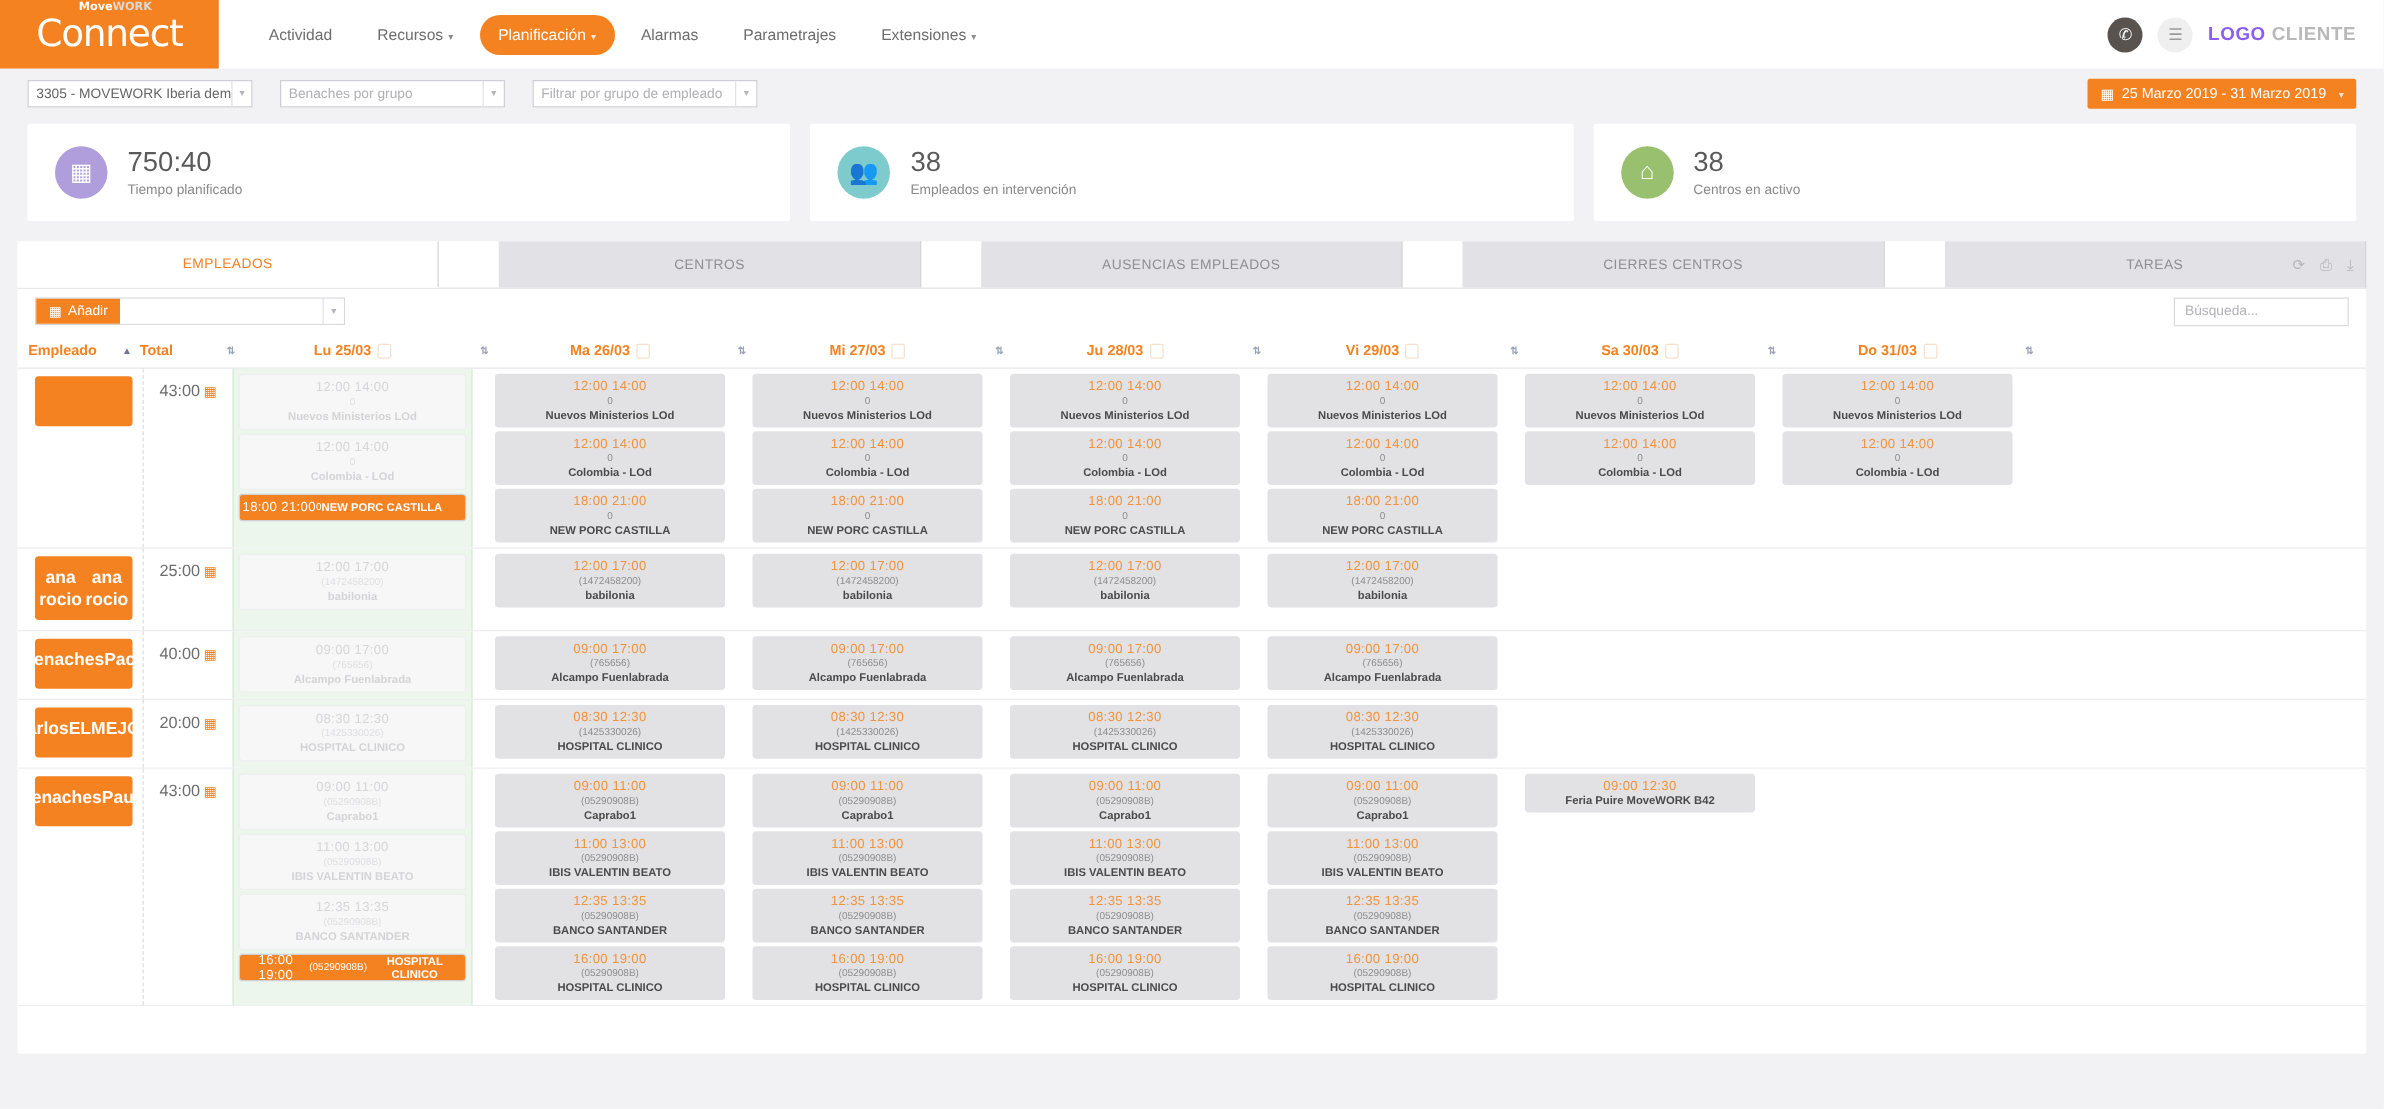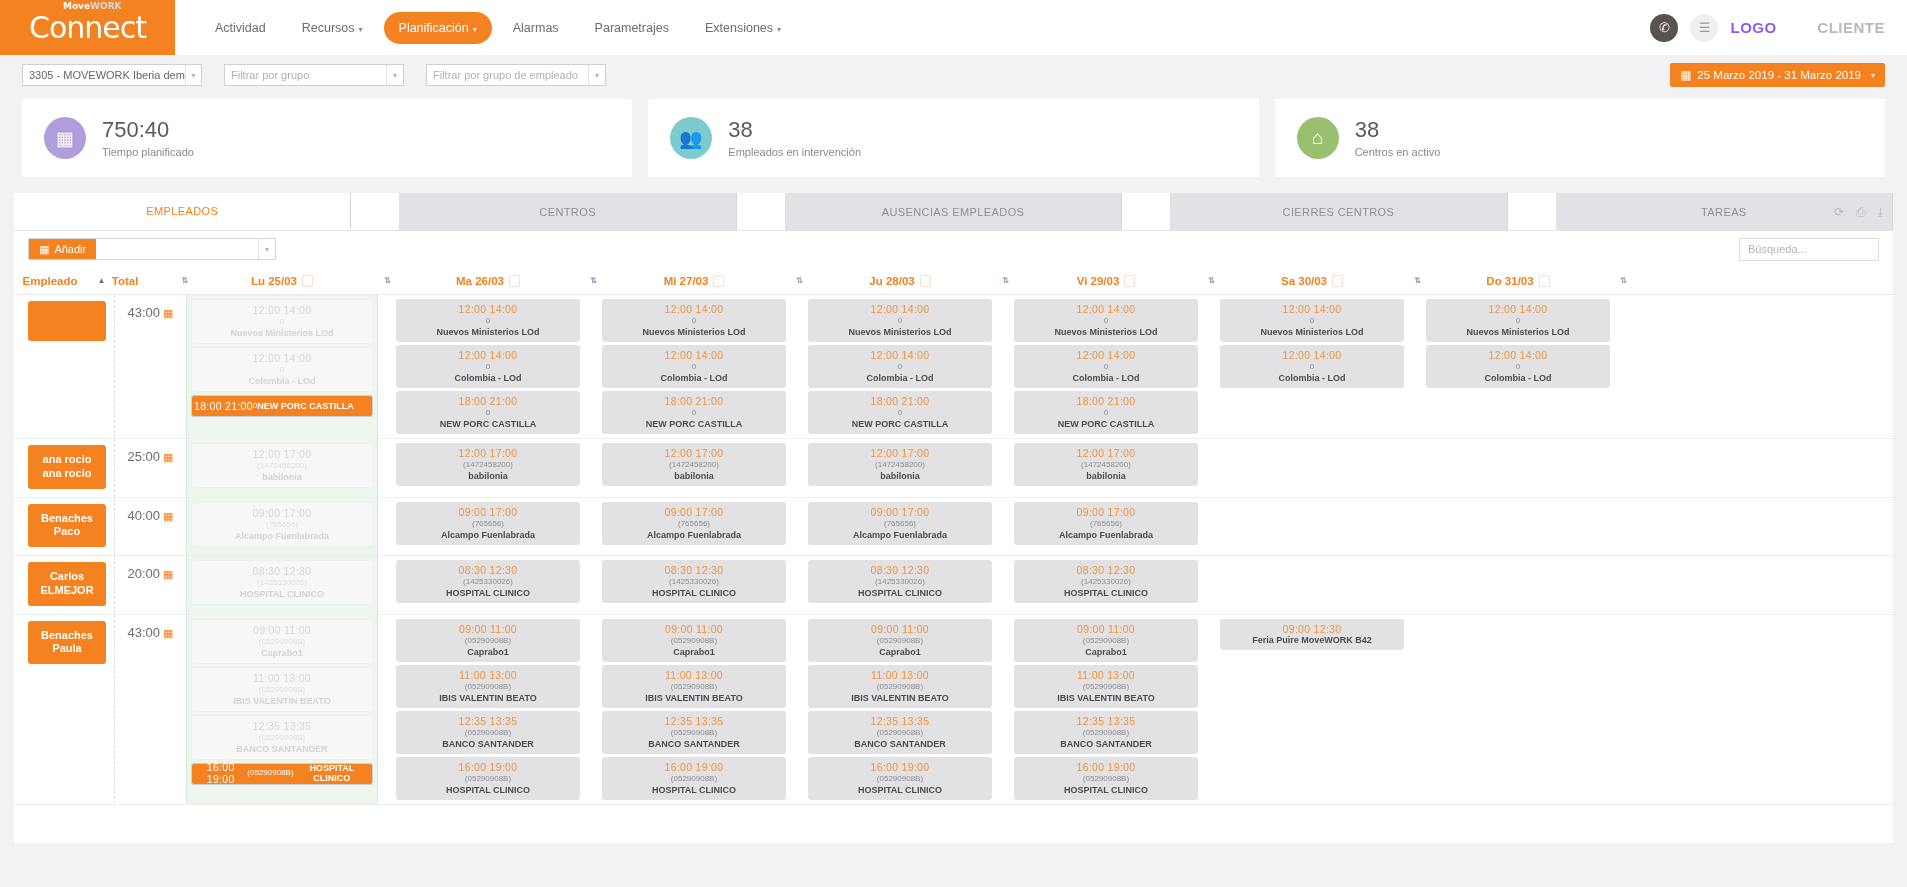--- a/index.html
+++ b/index.html
@@ -16,21 +16,21 @@
   .nav { display:flex; align-items:center; margin-left:25px; gap:6px; }
   .nav-item { padding:9px 15px; border-radius:16px; color:#6d6d6d; font-size:12.5px; cursor:pointer; white-space:nowrap; }
   .nav-item.active { background:#f58220; color:#fff; }
   .caret { font-size:8px; margin-left:4px; opacity:.8; }
   .top-right { margin-left:auto; display:flex; align-items:center; gap:12px; padding-right:22px; }
   .circ { width:28px; height:28px; border-radius:50%; display:flex; align-items:center; justify-content:center; }
   .circ.dark { background:#595350; color:#fff; font-size:13px; }
   .circ.light { background:#efefef; color:#9a9a9a; font-size:13px; }
   .client-logo { font-size:15px; font-weight:bold; letter-spacing:.5px; }
   .client-logo .a { color:#8b5cf6; }
-  .client-logo .b { color:#b9b9b9;margin-left:36px; }
+  .client-logo .b { color:#b9b9b9; }
 
   
   .filterbar { height:40px; background:#f2f2f5; display:flex; align-items:center; padding:0 22px; position:relative; }
   .sel { height:22px; background:#fff; border:1px solid #cfcfd6; display:flex; align-items:center; font-size:11px; color:#666; position:relative; }
   .sel .txt { padding:0 6px; white-space:nowrap; overflow:hidden; }
   .sel .arrow { width:17px; height:100%; border-left:1px solid #e2e2e6; display:flex; align-items:center; justify-content:center; color:#b4b4bb; font-size:7px; margin-left:auto; }
   .sel.s1 { width:180px; margin-right:22px; }
   .sel.s2 { width:180px; margin-right:22px; }
   .sel.s3 { width:180px;justify-content:center; }
   .sel .ph { color:#b0b0b5; }
@@ -68,21 +68,21 @@
   .gh .sortic { color:#6a7694; font-size:8px; margin-left:5px; }
   .gh .sortic.dim { color:#9aa3b8; }
   .gh .copyic { margin-left:5px; width:11px; height:12px; border:1px solid #f3c7a3; border-radius:2px; display:inline-block; opacity:.55; }
   .col-emp { width:100px;gap:15px; }
   .col-tot { width:72px;gap:38px; }
   .col-day { width:192px; }
   .col-sep { width:14px; }
 
   .grow { display:flex; border-bottom:1px solid #eceef0; min-height:50px; }
   .cell-emp { width:100px; padding:6px 8px 8px 14px; }
-  .empbox { background:#f58220; border-radius:3px; color:#fff; font-size:11px; font-weight:bold; text-align:center; padding:8px 2px; line-height:1.25; min-height:40px; display:flex; flex-direction:column; justify-content:center; }
+  .empbox { background:#f58220; border-radius:3px; color:#fff; font-size:14px; font-weight:bold; text-align:center; padding:8px 2px; line-height:1.25; min-height:40px; display:flex; flex-direction:row; justify-content:center; }
   .cell-tot { width:72px; padding-top:10px; text-align:center; font-size:13px; color:#6d6d6d; border-left:1px dashed #dcdce0; }
   .cell-tot .cal { color:#f58220; font-size:11px; margin-left:3px; }
   .cell-day { width:192px; padding:4px 4px; display:flex; flex-direction:column; gap:3px; }
   .cell-day.today { background:#ecf6ec; border-left:1px solid #d6ead6; border-right:1px solid #d6ead6; }
   .gap { width:14px; }
 
   .ev { border-radius:3px; padding:4px 2px 5px 2px; text-align:center; background:#e2e2e4; }
   .ev .t { font-size:10.5px; color:#f0933c; letter-spacing:.3px; }
   .ev .c { font-size:8px; color:#8c8c90; line-height:1.5; }
   .ev .n { font-size:9px; font-weight:bold; color:#4b4b4b; }
@@ -123,21 +123,21 @@
     </div>
   </div>
 </div>
 
 <div class="filterbar">
   <div class="sel s1">
     <span class="txt">3305 - MOVEWORK Iberia demo</span>
     <span class="arrow">▼</span>
   </div>
   <div class="sel s2">
-    <span class="txt ph">Filtrar por grupo</span>
+    <span class="txt ph">Benaches por grupo</span>
     <span class="arrow">▼</span>
   </div>
   <div class="sel s3">
     <span class="txt ph">Filtrar por grupo de empleado</span>
     <span class="arrow">▼</span>
   </div>
   <div class="daterange">
     <span>▦</span>
     <span>25 Marzo 2019 - 31 Marzo 2019</span>
     <span class="caret">▾</span>

